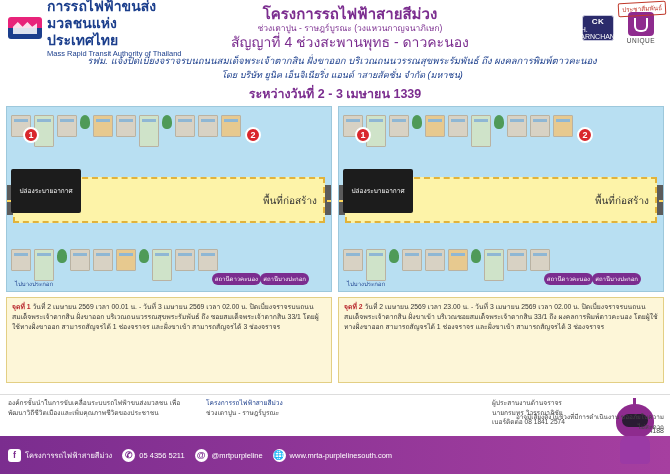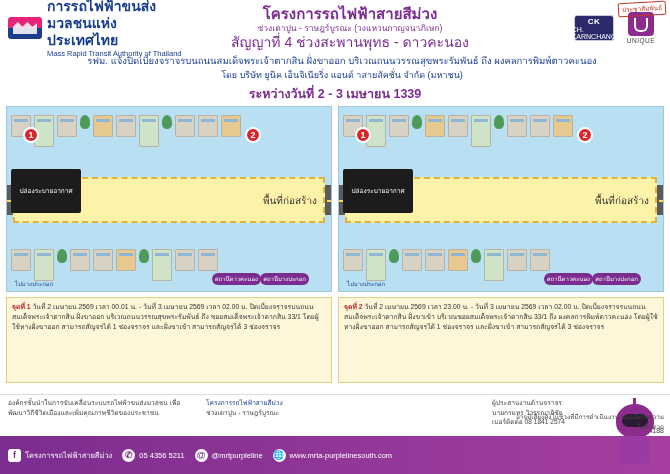--- a/index.html
+++ b/index.html
@@ -38,21 +38,21 @@
   .mrta-text-th { font-size: 14px; color: #1b3e8c; font-weight: bold; line-height: 1.2; }
   .mrta-text-en { font-size: 7.5px; color: #1b3e8c; line-height: 1.2; }
 
   .title-block { flex: 1; text-align: center; line-height: 1.25; }
   .proj-title { color: #7b2d8f; font-size: 15px; font-weight: bold; }
   .proj-sub { color: #7b2d8f; font-size: 8.5px; }
   .proj-sub2 { color: #7b2d8f; font-size: 14px; }
 
   .right-logos { width: 150px; display: flex; align-items: center; justify-content: flex-end; gap: 6px; }
   .logo-ck {
-    width: 40px; height: 26px; border-radius: 3px;
+    width: 32px; height: 26px; border-radius: 3px;
     background: #2b2b6b; color: #fff; font-size: 7px;
     display: flex; flex-direction: column; align-items: center; justify-content: center;
     border: 1px solid #c9c9dd;
   }
   .logo-ck .l1 { font-weight: bold; letter-spacing: .5px; font-size: 8px; }
   .logo-unique { width: 42px; text-align: center; }
   .logo-unique .sq {
     width: 26px; height: 24px; margin: 0 auto;
     background: #8e2b8e; border-radius: 4px;
     position: relative;
@@ -64,21 +64,21 @@
   .logo-unique .cap { font-size: 6.5px; color: #444; margin-top: 1px; letter-spacing: .5px; }
 
   .stamp {
     position: absolute; right: 4px; top: 2px;
     font-size: 6.5px; color: #c0392b;
     border: 1px solid #c0392b; border-radius: 2px;
     padding: 1px 3px; transform: rotate(-3deg);
   }
 
   
-  .announce { text-align: center; padding: 2px 12px 0 26px; }
+  .announce { text-align: center; padding: 2px 12px 0 26px; font-style: italic; }
   .announce p { margin: 1px 0; font-size: 9.5px; color: #1b3e8c; line-height: 1.35; }
   .announce .by { font-size: 9px; color: #1b3e8c; }
 
   .daterange {
     text-align: center; color: #7b2d8f; font-size: 12.5px; font-weight: bold;
     margin-top: 3px; margin-bottom: 2px;
   }
 
   
   .maps {

